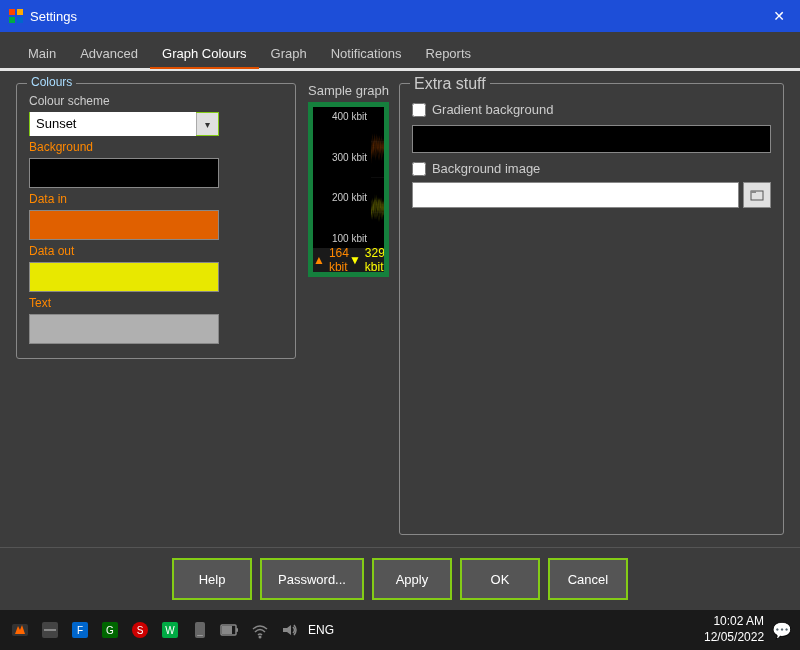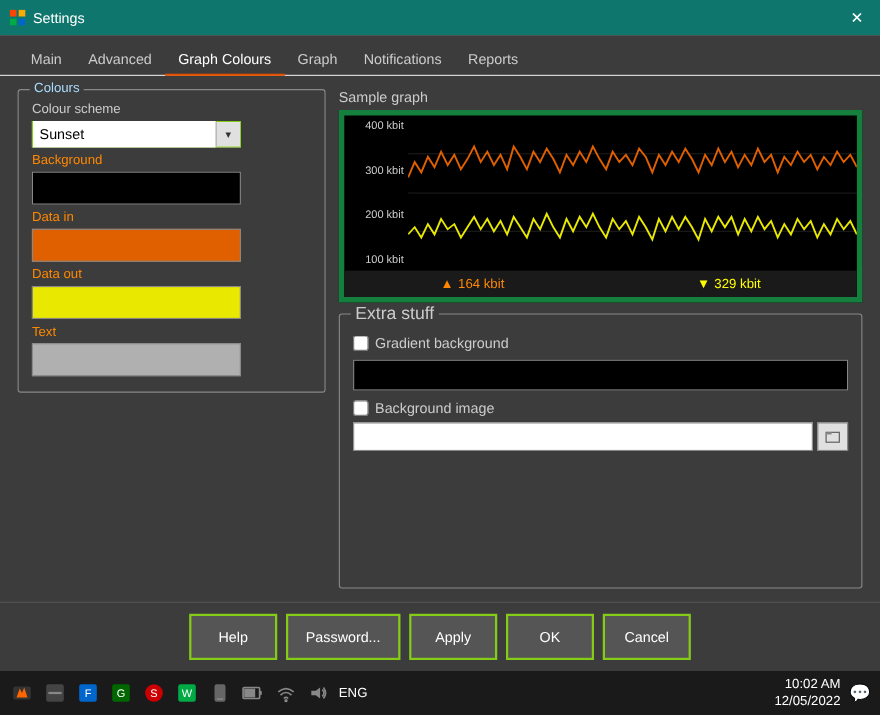--- a/index.html
+++ b/index.html
@@ -9,21 +9,21 @@
       font-size: 13px;
       width: 800px;
       height: 650px;
       overflow: hidden;
       display: flex;
       flex-direction: column;
     }
 
     
     .titlebar {
-      background: #0f766e;
+      background: #1d4ed8;
       color: #ffffff;
       height: 32px;
       display: flex;
       align-items: center;
       padding: 0 8px;
       flex-shrink: 0;
     }
     .titlebar-icon {
       width: 16px;
       height: 16px;
@@ -56,21 +56,21 @@
       display: flex;
       flex-direction: column;
       padding: 0;
     }
 
     
     .tabbar {
       display: flex;
       align-items: flex-end;
       padding: 8px 16px 0 16px;
-      border-bottom: 1px solid #e5e5e5;
+      border-bottom: 3px solid #e5e5e5;
     }
     .tab {
       color: #cccccc;
       padding: 6px 12px;
       cursor: pointer;
       font-size: 13px;
       position: relative;
       border-bottom: 2px solid transparent;
       margin-bottom: -1px;
     }
@@ -162,21 +162,21 @@
     }
     .swatch-black { background: #000000; }
     .swatch-orange { background: #e06000; }
     .swatch-yellow { background: #e8e800; }
     .swatch-gray { background: #b0b0b0; }
 
     
     .right-panel {
       flex: 1;
       display: flex;
-      flex-direction: column;
+      flex-direction: row;
       gap: 10px;
     }
 
     
     .graph-section-label {
       color: #cccccc;
       font-size: 13px;
       margin-bottom: 4px;
     }
     .graph-container {

